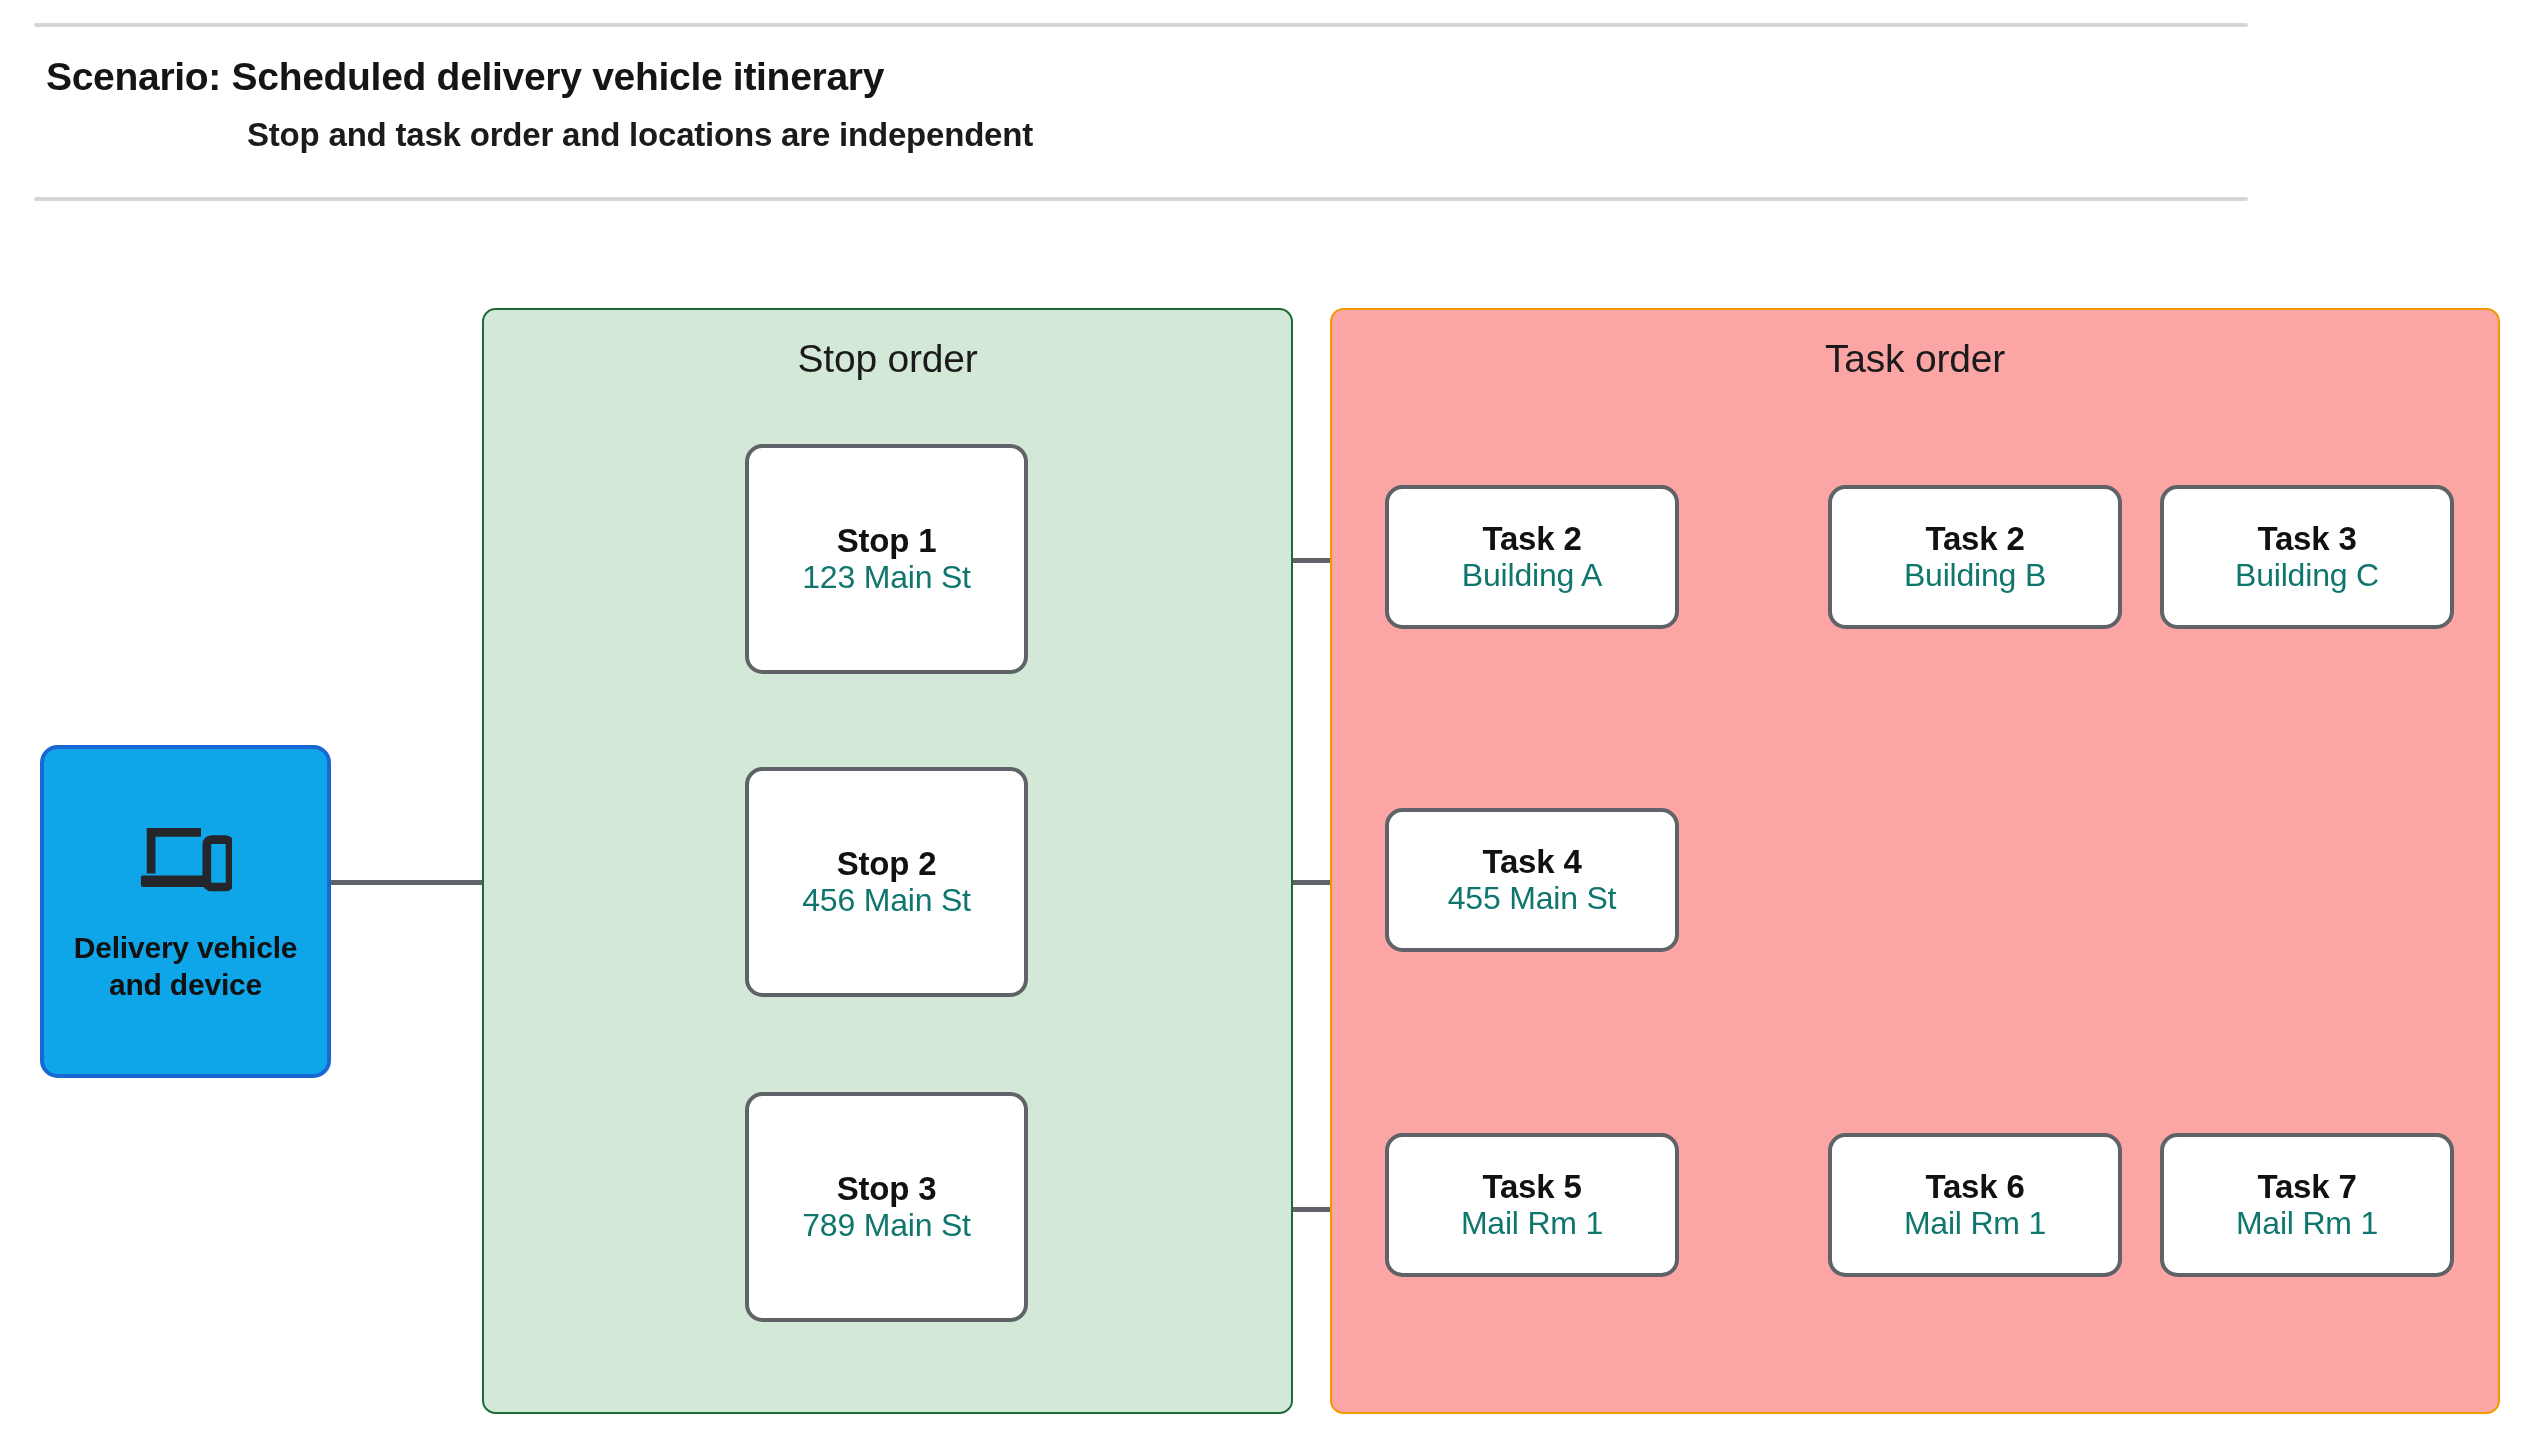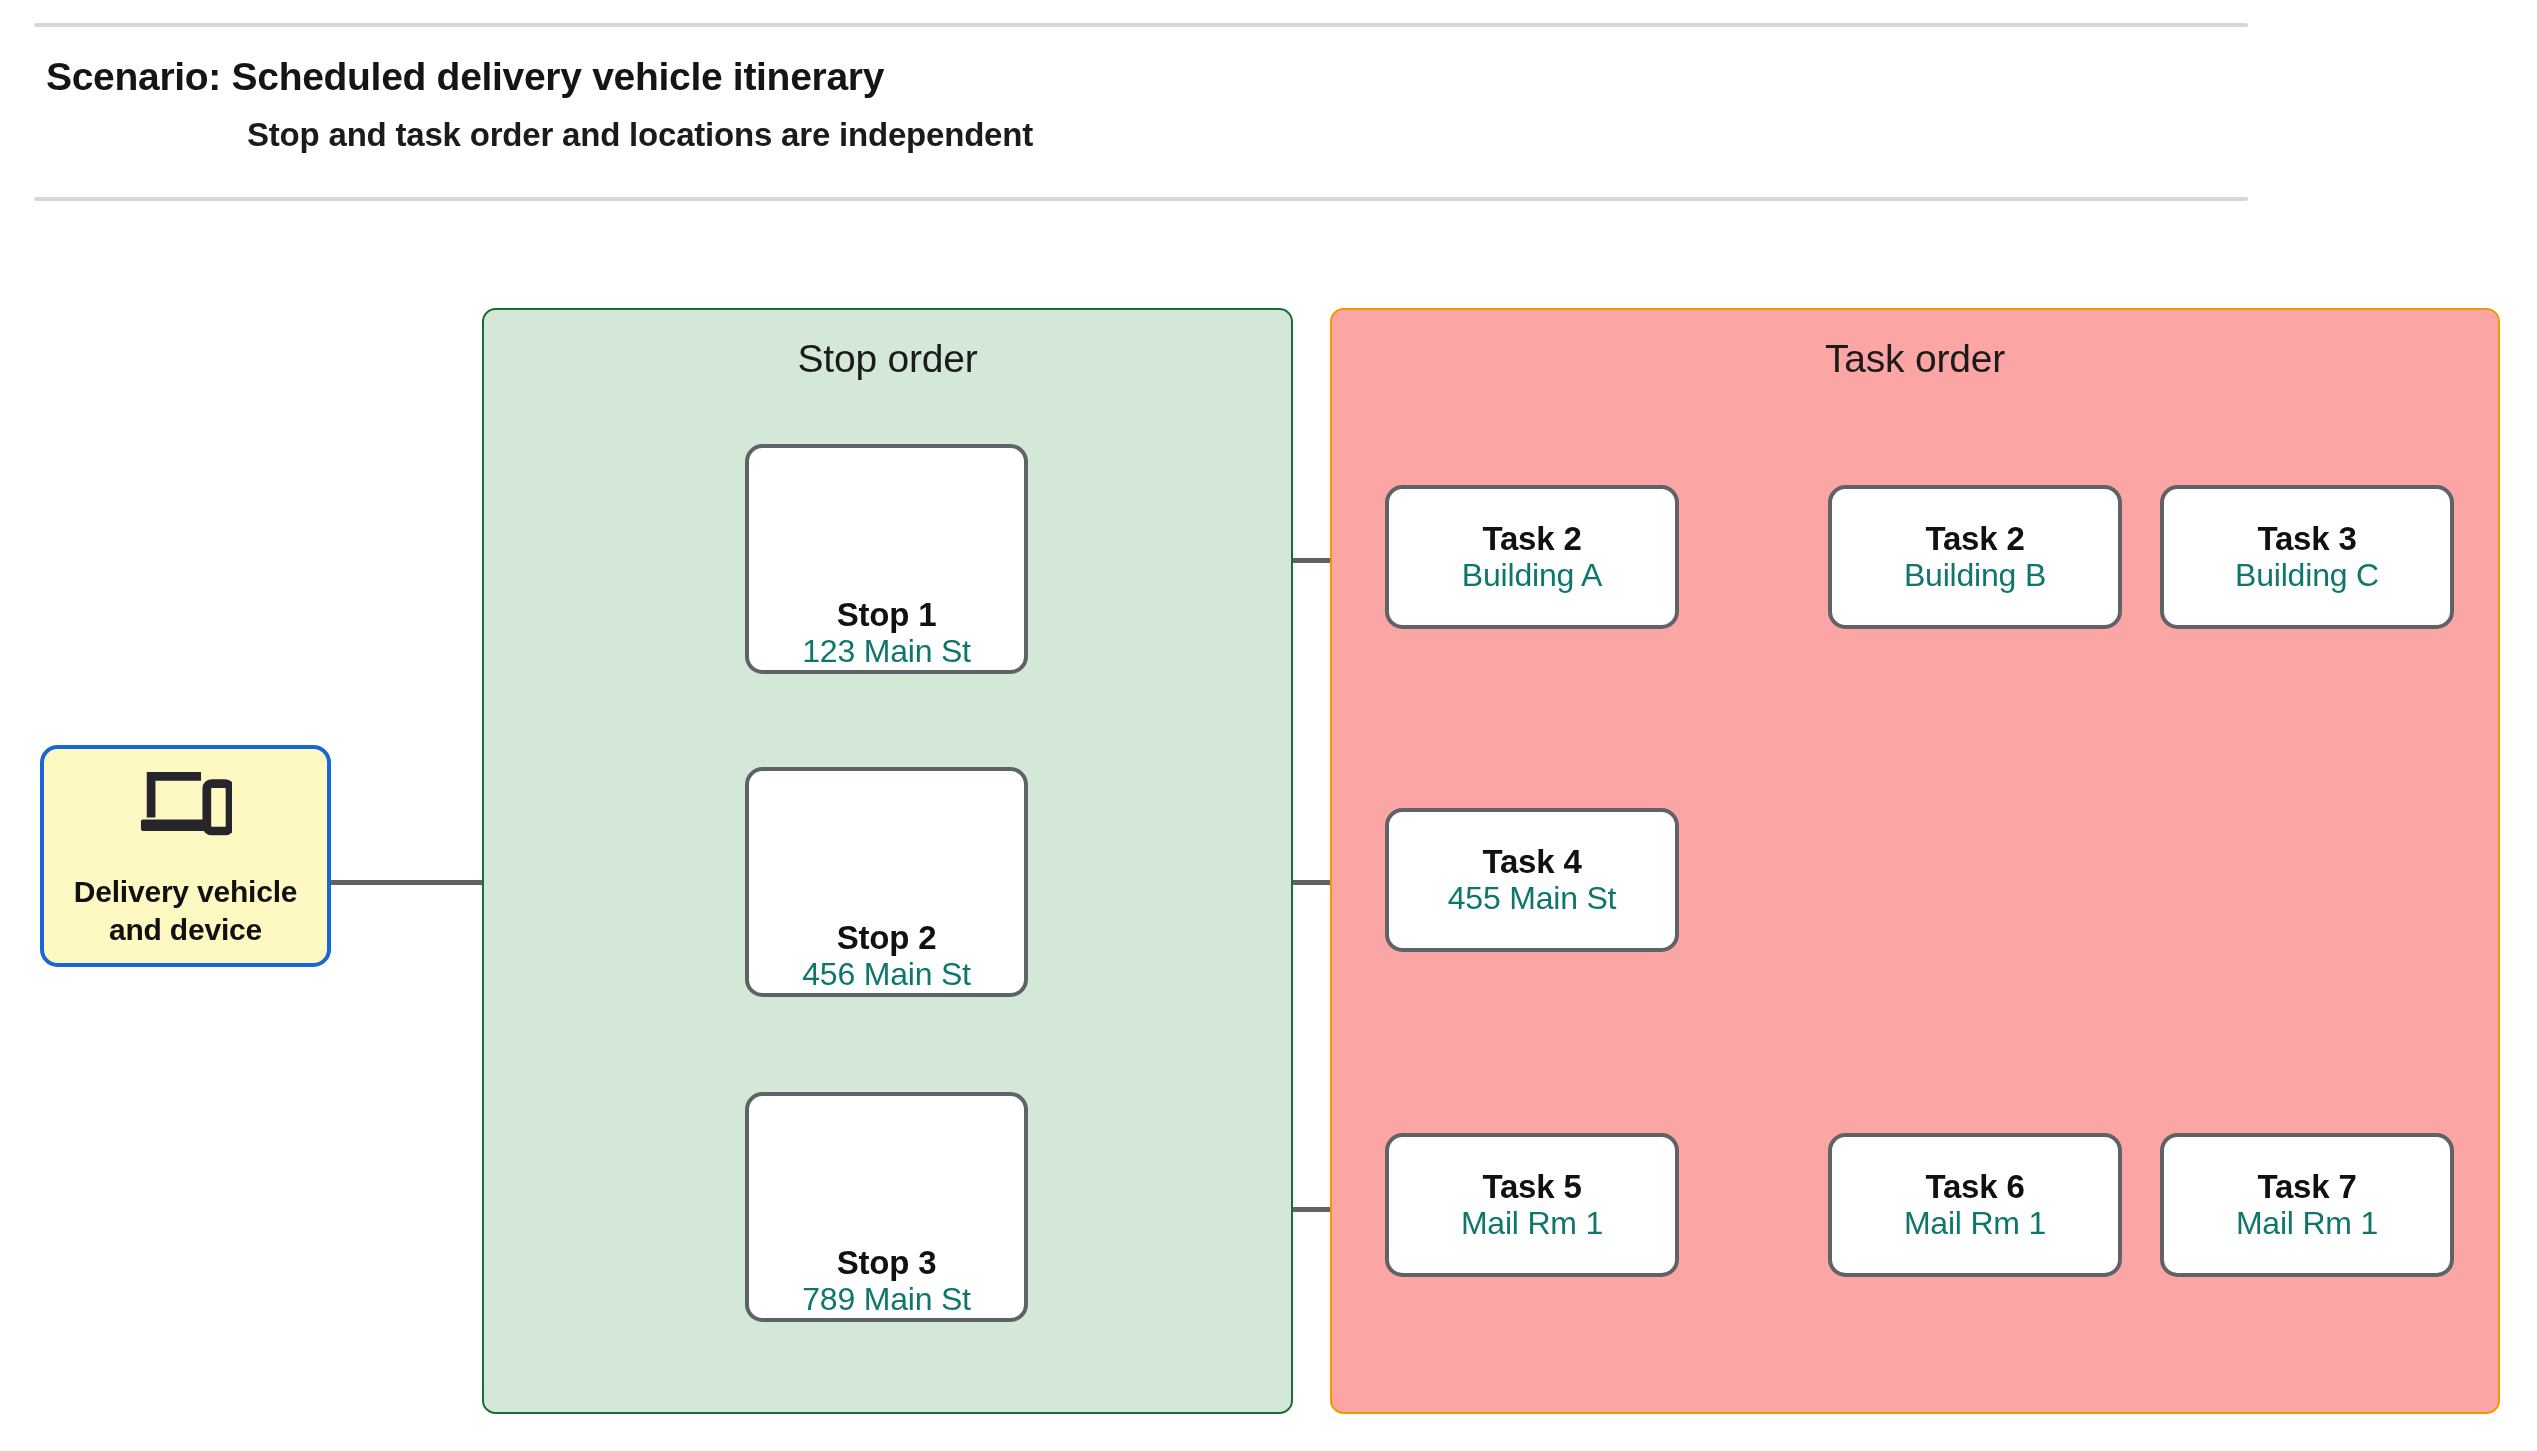--- a/index.html
+++ b/index.html
@@ -53,37 +53,37 @@
   
   .node{
     position:absolute;box-sizing:border-box;
     background:#ffffff;border:4.8px solid #5f6368;border-radius:17.5px;
     display:flex;flex-direction:column;align-items:center;justify-content:center;
     text-align:center;line-height:1.12;
   }
   .node .n-title{font-size:33px;font-weight:700;color:#111111;letter-spacing:-0.2px;}
   .node .n-sub{font-size:32px;font-weight:400;color:#0f766e;margin-top:0;letter-spacing:-0.2px;}
 
-  .stop-node{width:283px;height:230px;left:745px;justify-content:flex-end;}
+  .stop-node{width:283px;height:230px;left:745px;}
   #stop-1{top:444px;}
   #stop-2{top:767px;}
   #stop-3{top:1092px;}
 
   .task-node{width:294px;height:144px;}
   .task-col-1{left:1385px;}
   .task-col-2{left:1828px;}
   .task-col-3{left:2160px;}
   .task-row-1{top:485px;}
   .task-row-2{top:808px;}
   .task-row-3{top:1133px;}
 
   
   #vehicle-node{
-    position:absolute;left:40px;top:745px;width:291px;height:222px;
-    box-sizing:border-box;background:#fef9c3;border:4.8px solid #1967d2;border-radius:17.5px;
+    position:absolute;left:40px;top:745px;width:291px;height:333px;
+    box-sizing:border-box;background:#0ea5e9;border:4.8px solid #1967d2;border-radius:17.5px;
     display:flex;flex-direction:column;align-items:center;justify-content:center;
   }
   #vehicle-node .v-icon{margin-bottom:33px;}
   #vehicle-node .v-label{
     font-size:30px;font-weight:700;color:#111111;
     text-align:center;line-height:1.25;letter-spacing:-0.2px;
   }
 
   
   .conn{position:absolute;background:#5f6368;}

